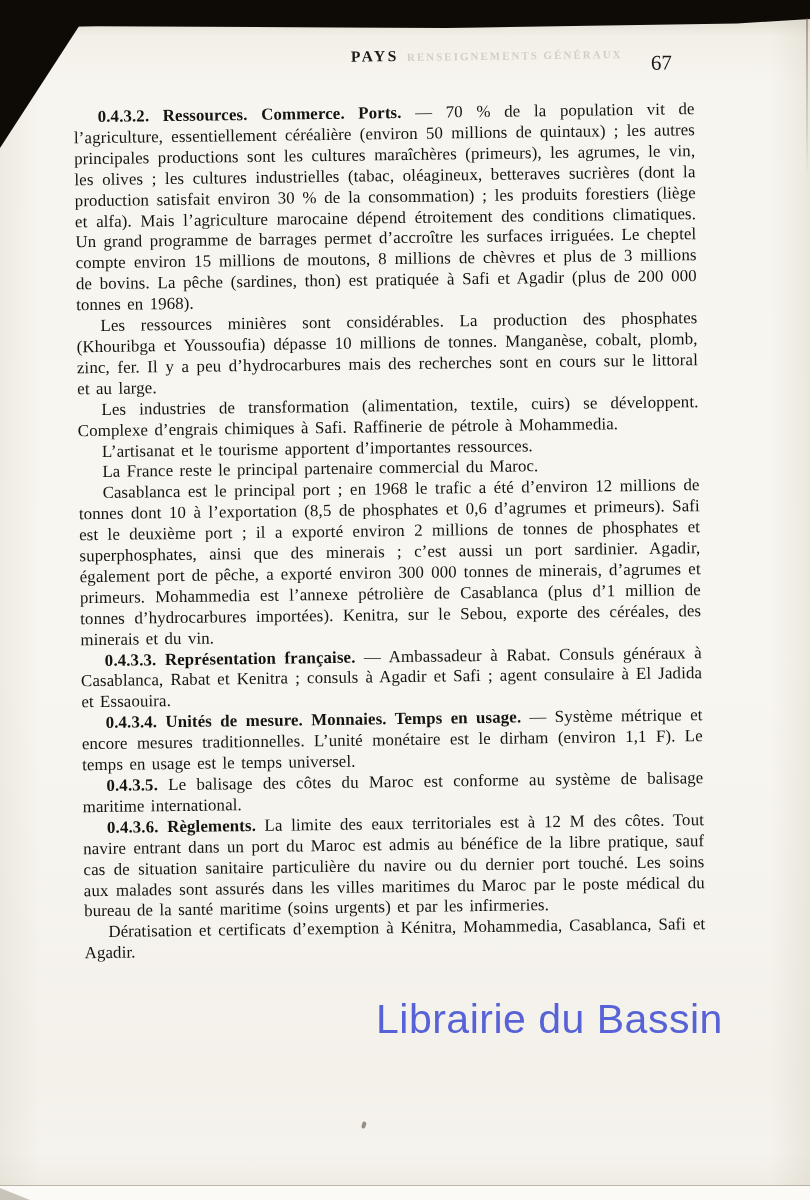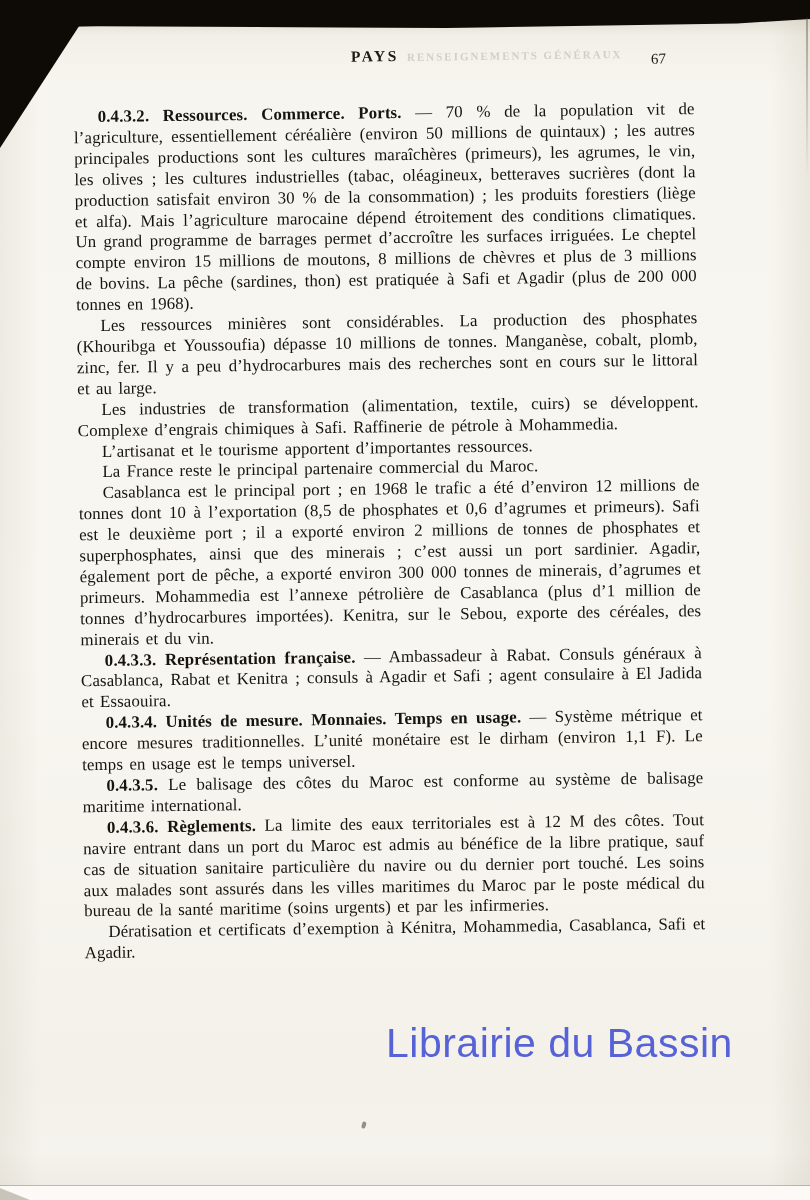--- a/index.html
+++ b/index.html
@@ -40,37 +40,37 @@
   }
   .content {
     position:absolute; inset:0;
     transform:rotate(-0.75deg); transform-origin:400px 140px;
     color:#17150f;
   }
   .head-title {
     position:absolute; top:47px; left:0; width:752px; text-align:center;
     font-weight:bold; font-size:15.5px; letter-spacing:2.5px; color:#1c1a15;
   }
-  .page-num { position:absolute; top:54px; left:652px; font-size:15px; color:#1c1a15; }
+  .page-num { position:absolute; top:54px; left:652px; font-size:21px; color:#1c1a15; }
   .ghost {
     position:absolute; top:51px; left:408px; font-size:11px; letter-spacing:2px;
     font-weight:bold; color:rgba(125,105,80,0.26); white-space:nowrap;
   }
   .text-block {
     position:absolute; top:103px; left:74px; width:621px;
     font-size:16.9px; line-height:20.9px; text-align:justify;
     word-spacing:2px; letter-spacing:0.1px; color:#161410;
   }
   .para { margin:0; text-indent:24px; }
   .para b { font-weight:bold; }
   .watermark {
-    position:absolute; left:386px; top:996px;
+    position:absolute; left:376px; top:996px;
     font-family:"Liberation Sans","DejaVu Sans",sans-serif;
     font-size:41px; font-weight:400; letter-spacing:0.5px;
-    opacity:0.8; white-space:nowrap; pointer-events:none;margin-top:24px;
+    opacity:0.8; white-space:nowrap; pointer-events:none;
   }
   .speck {
     position:absolute; left:349px; top:1121px; width:4px; height:7px;
     background:rgba(70,60,50,0.55); border-radius:2px; transform:rotate(18deg);
   }
 </style>
 </head>
 <body>
 
 <div class="scan">

